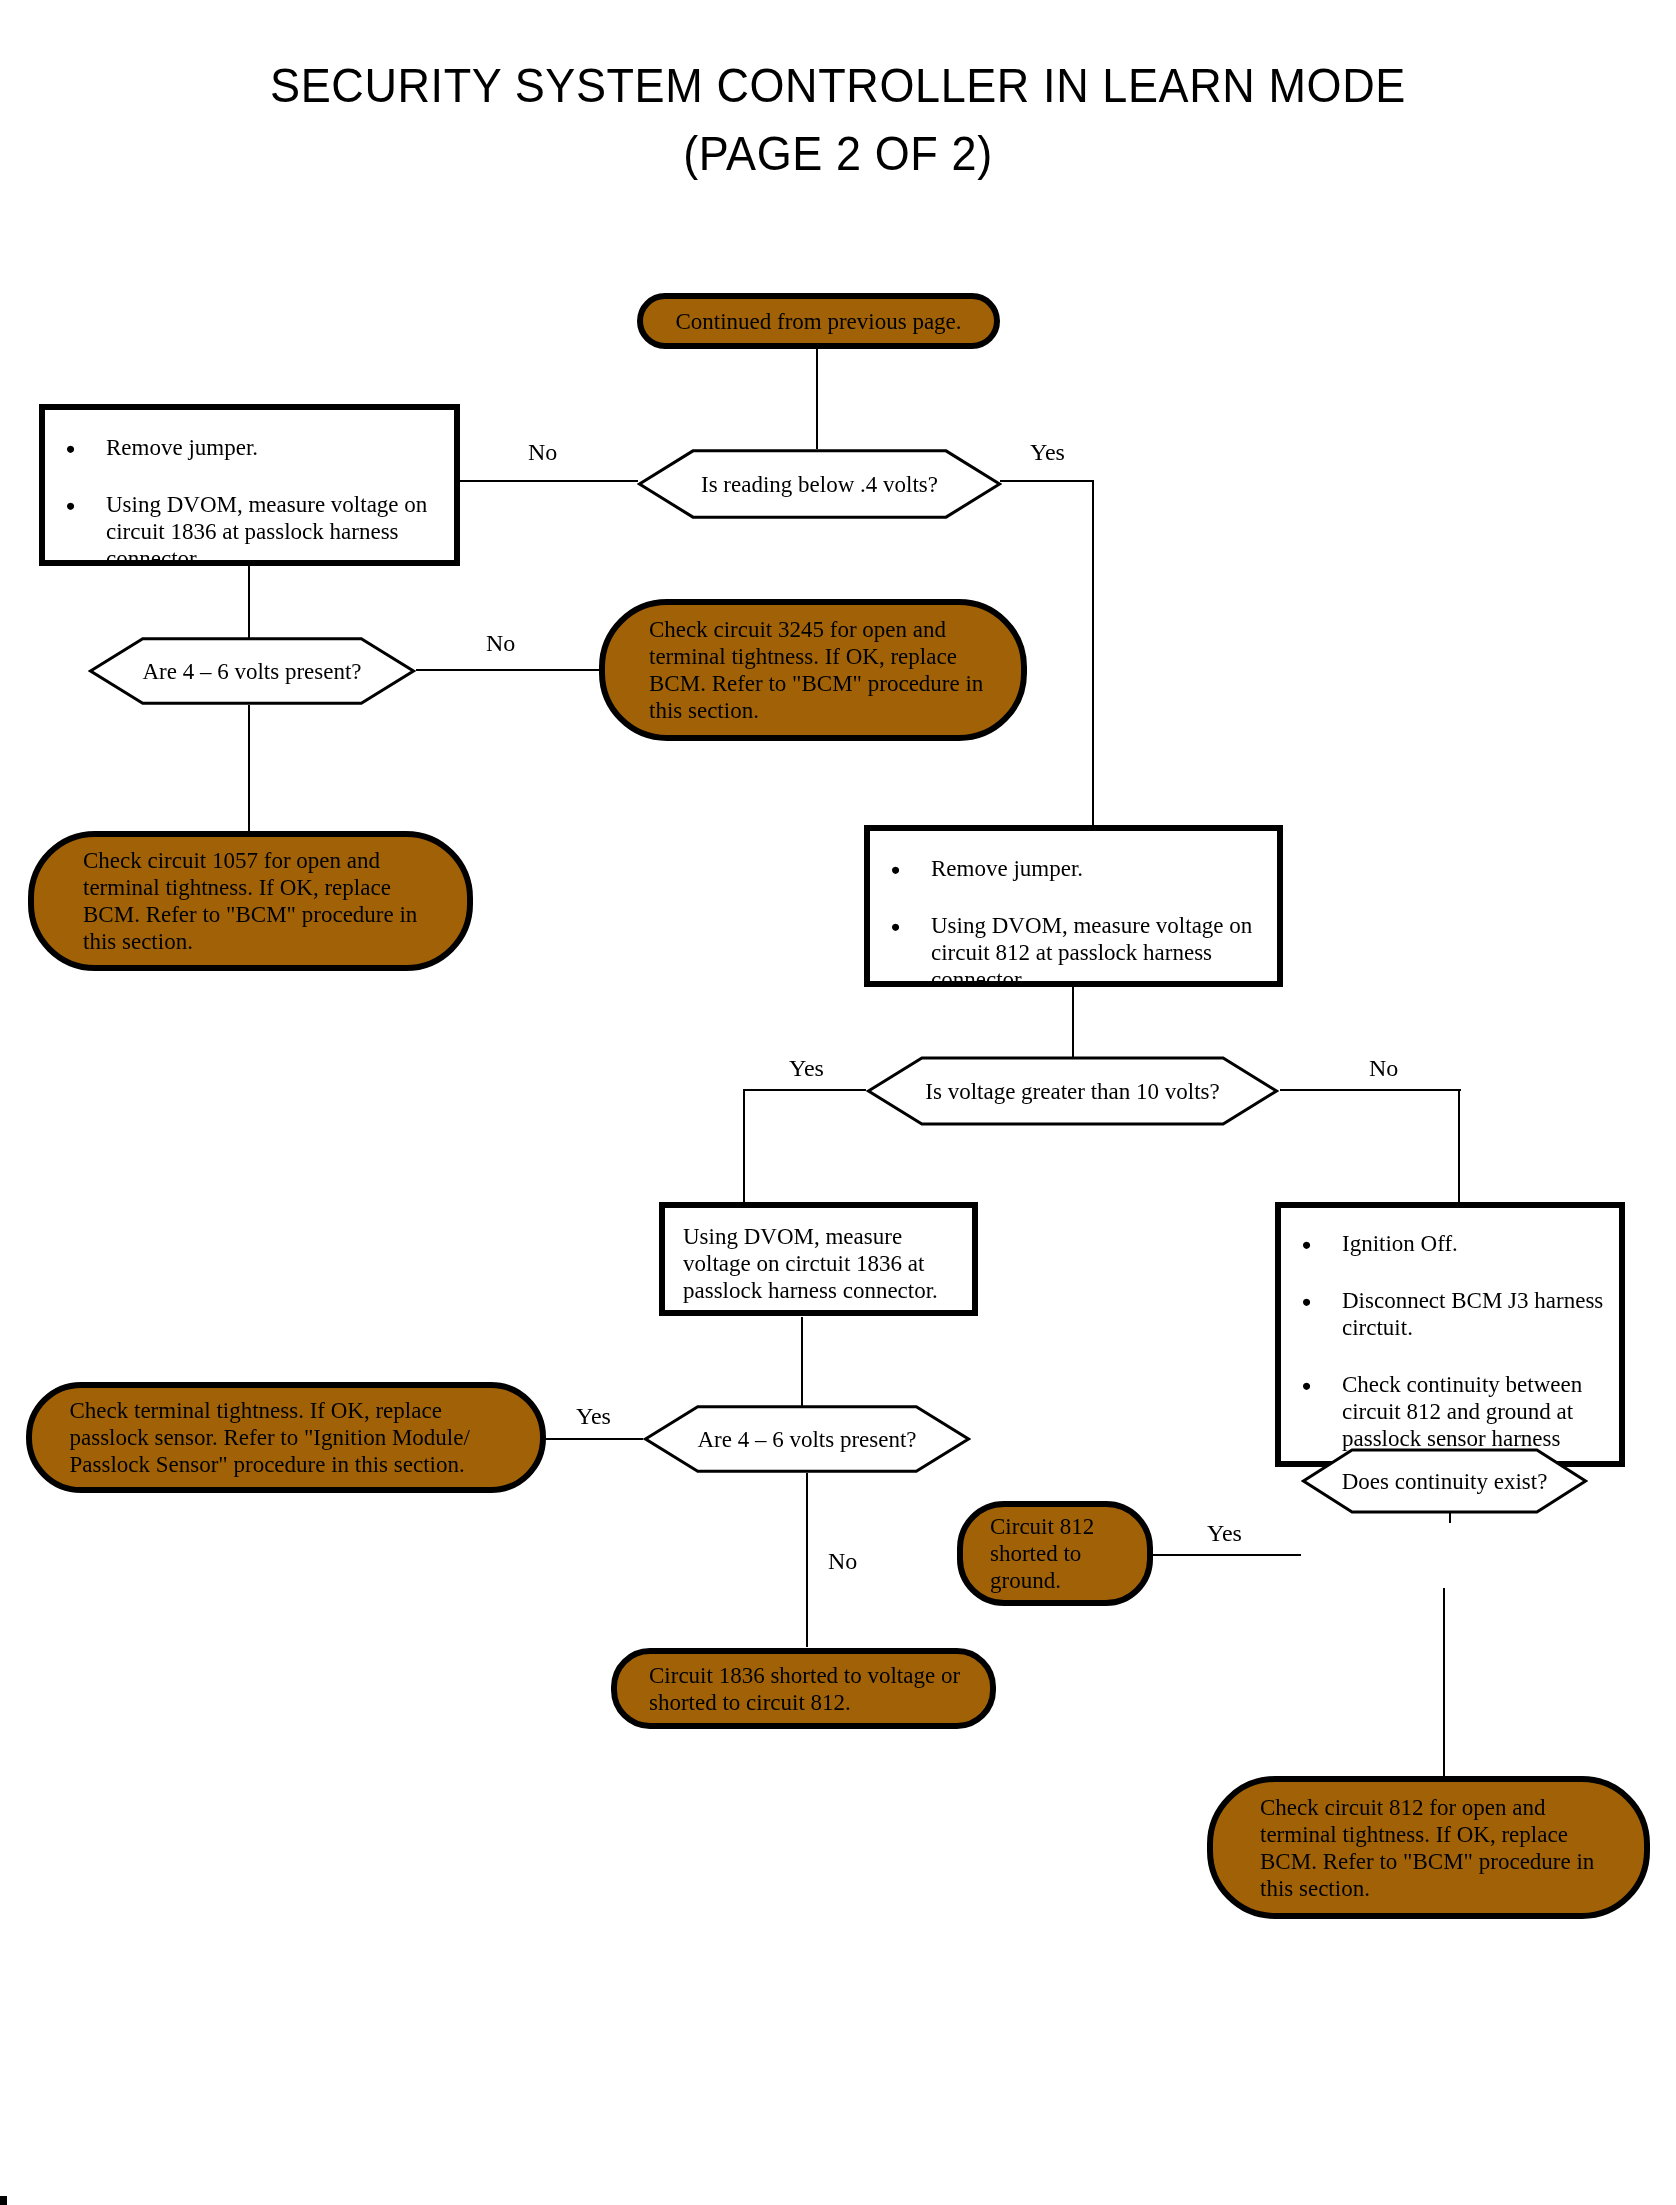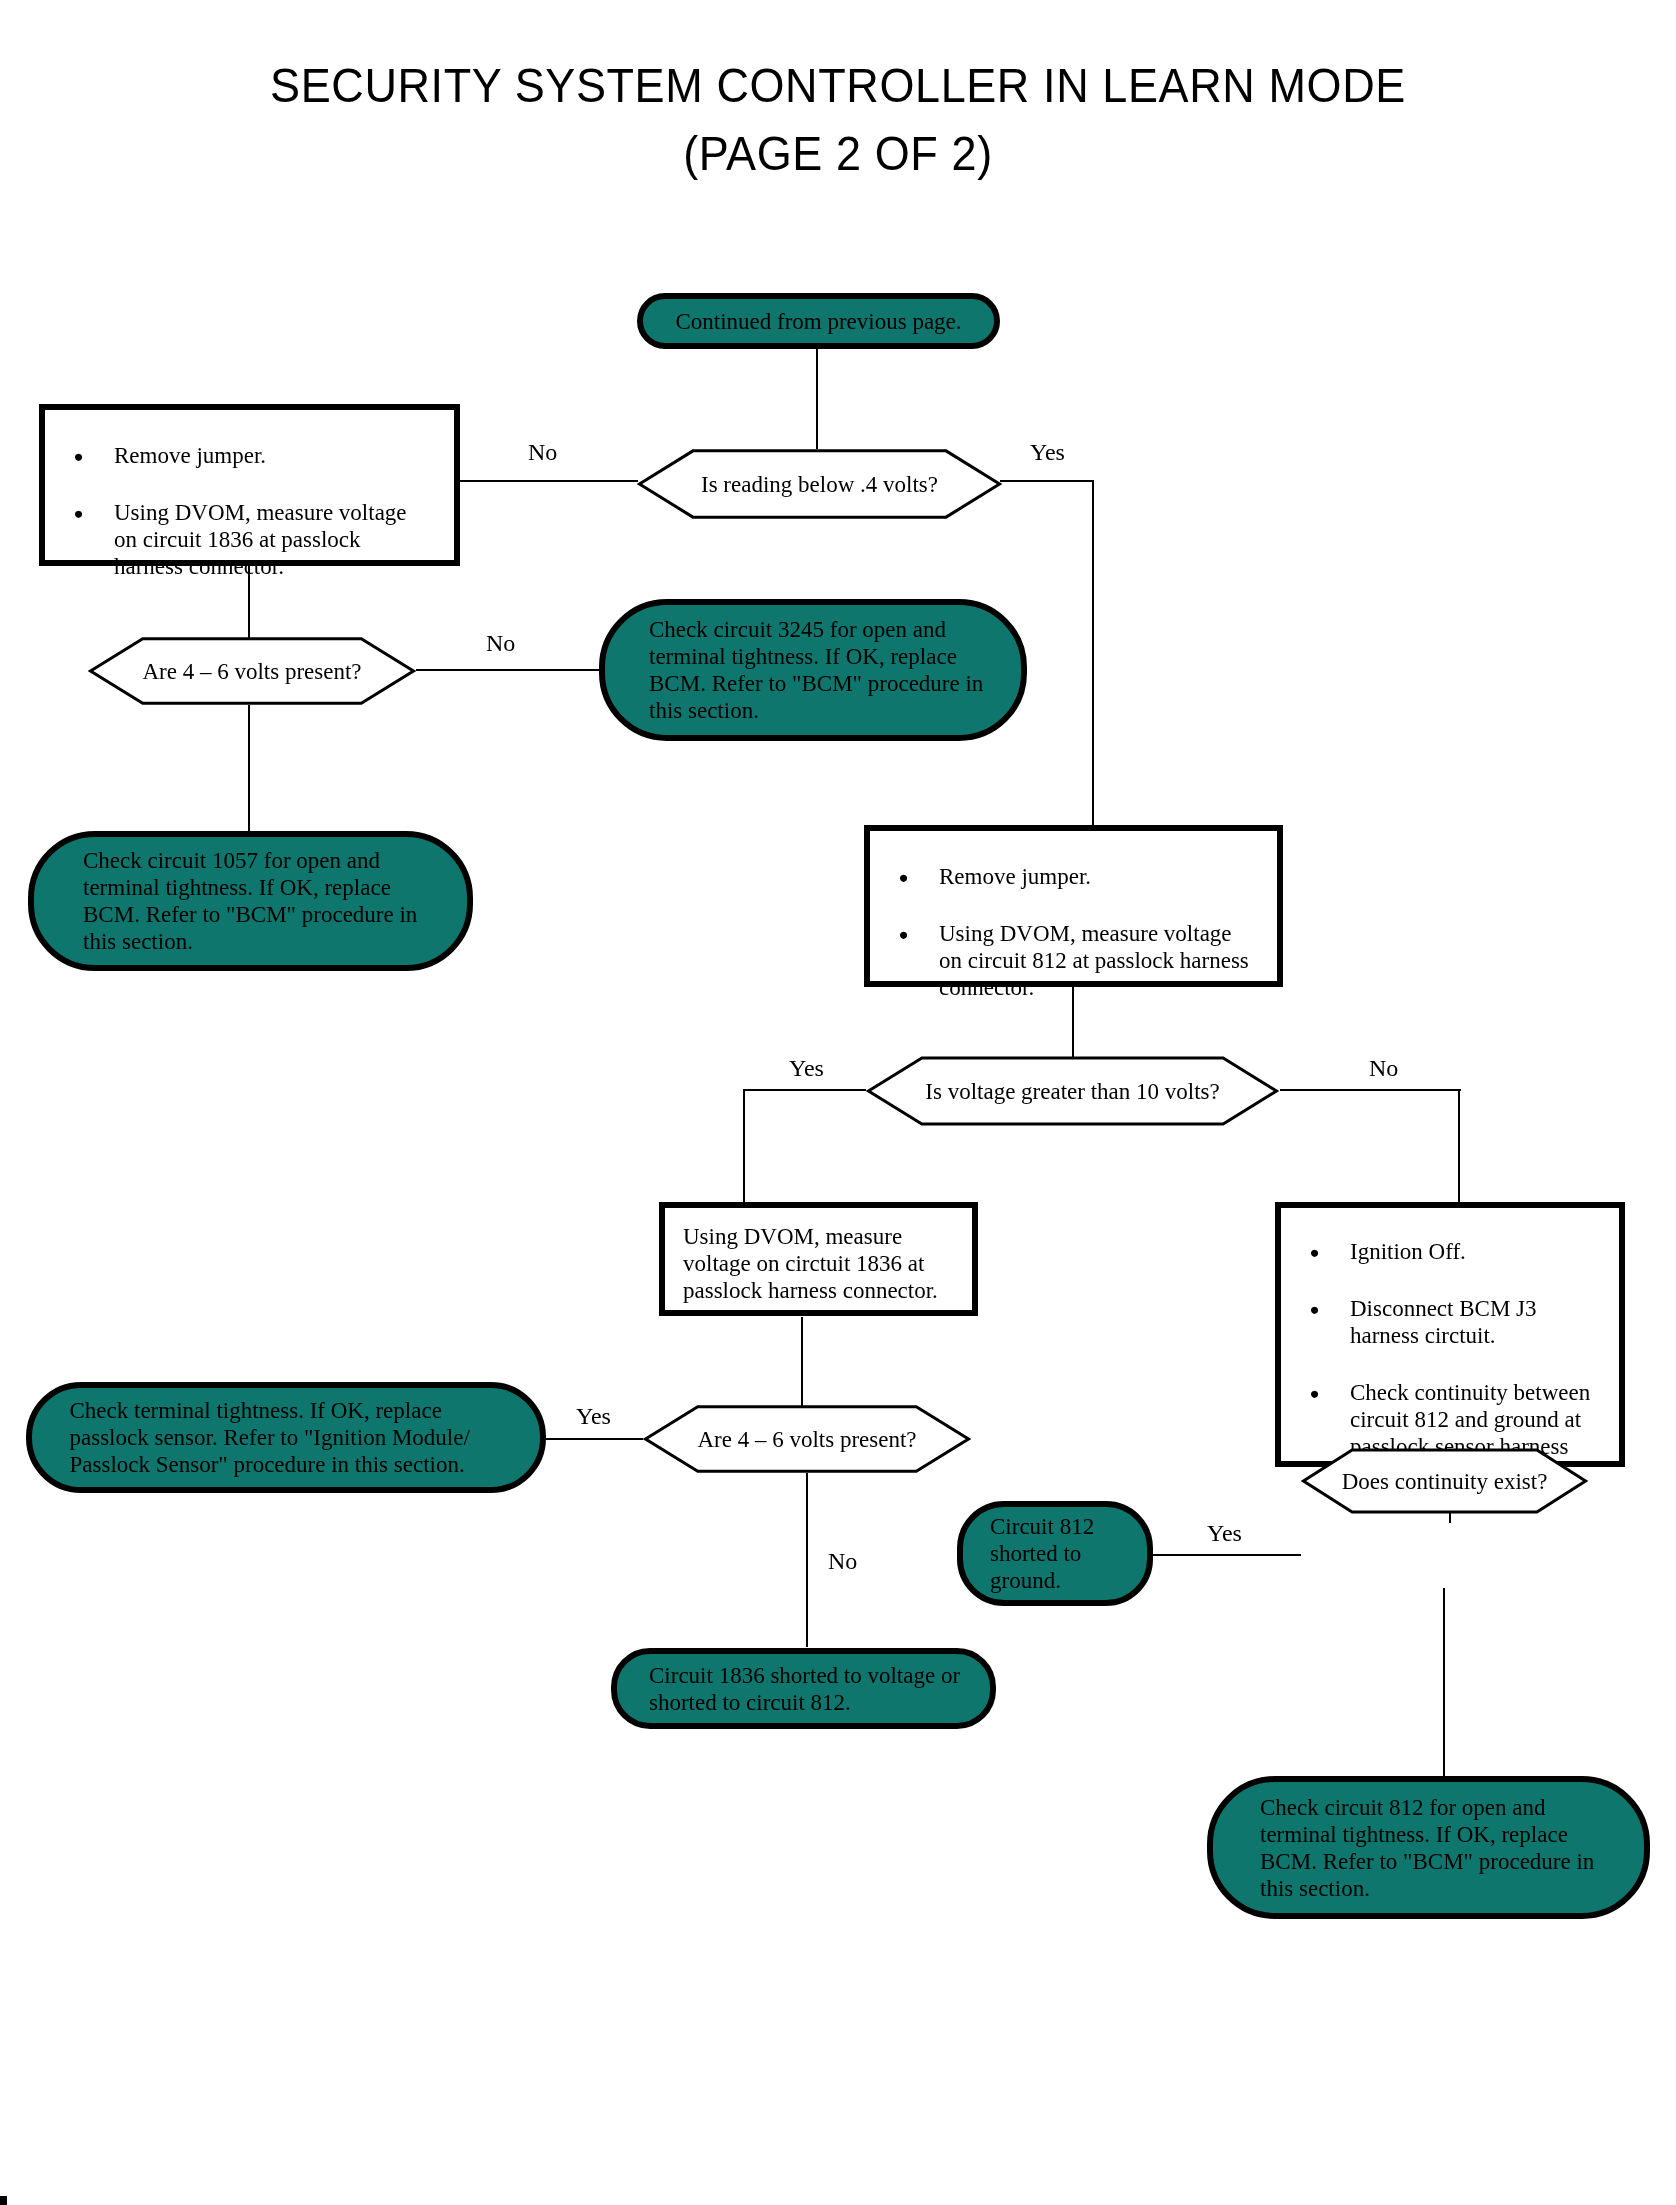--- a/index.html
+++ b/index.html
@@ -13,28 +13,28 @@
   .title{
     position:absolute;left:0;top:51px;width:1676px;
     text-align:center;
     font-family:"Liberation Sans", sans-serif;
     font-size:45px;line-height:63px;letter-spacing:0.6px;
     font-weight:400;
     transform:scaleY(1.08);transform-origin:top center;
   }
   .node{position:absolute;box-sizing:border-box;font-size:23px;line-height:27px;}
   .stadium{
-    border:6.7px solid #000;background:#0f766e;
+    border:6.7px solid #000;background:#a16207;
     display:flex;align-items:center;
   }
   .stadium .txt{width:100%;}
   .rect{
     border:6px solid #000;background:#fff;
   }
-  .rect ul{list-style:none;margin:8px;padding:0;}
+  .rect ul{list-style:none;margin:0;padding:0;}
   .rect li{position:relative;padding-left:61px;}
   .rect li::before{
     content:"●";position:absolute;left:20.7px;top:1.2px;font-size:0.72em;
   }
   .hex{position:absolute;}
   .hex svg{position:absolute;left:0;top:0;}
   .hex .hex-label{
     position:absolute;left:0;top:0;right:0;bottom:0;
     display:flex;align-items:center;justify-content:center;
     font-size:23px;text-align:center;

